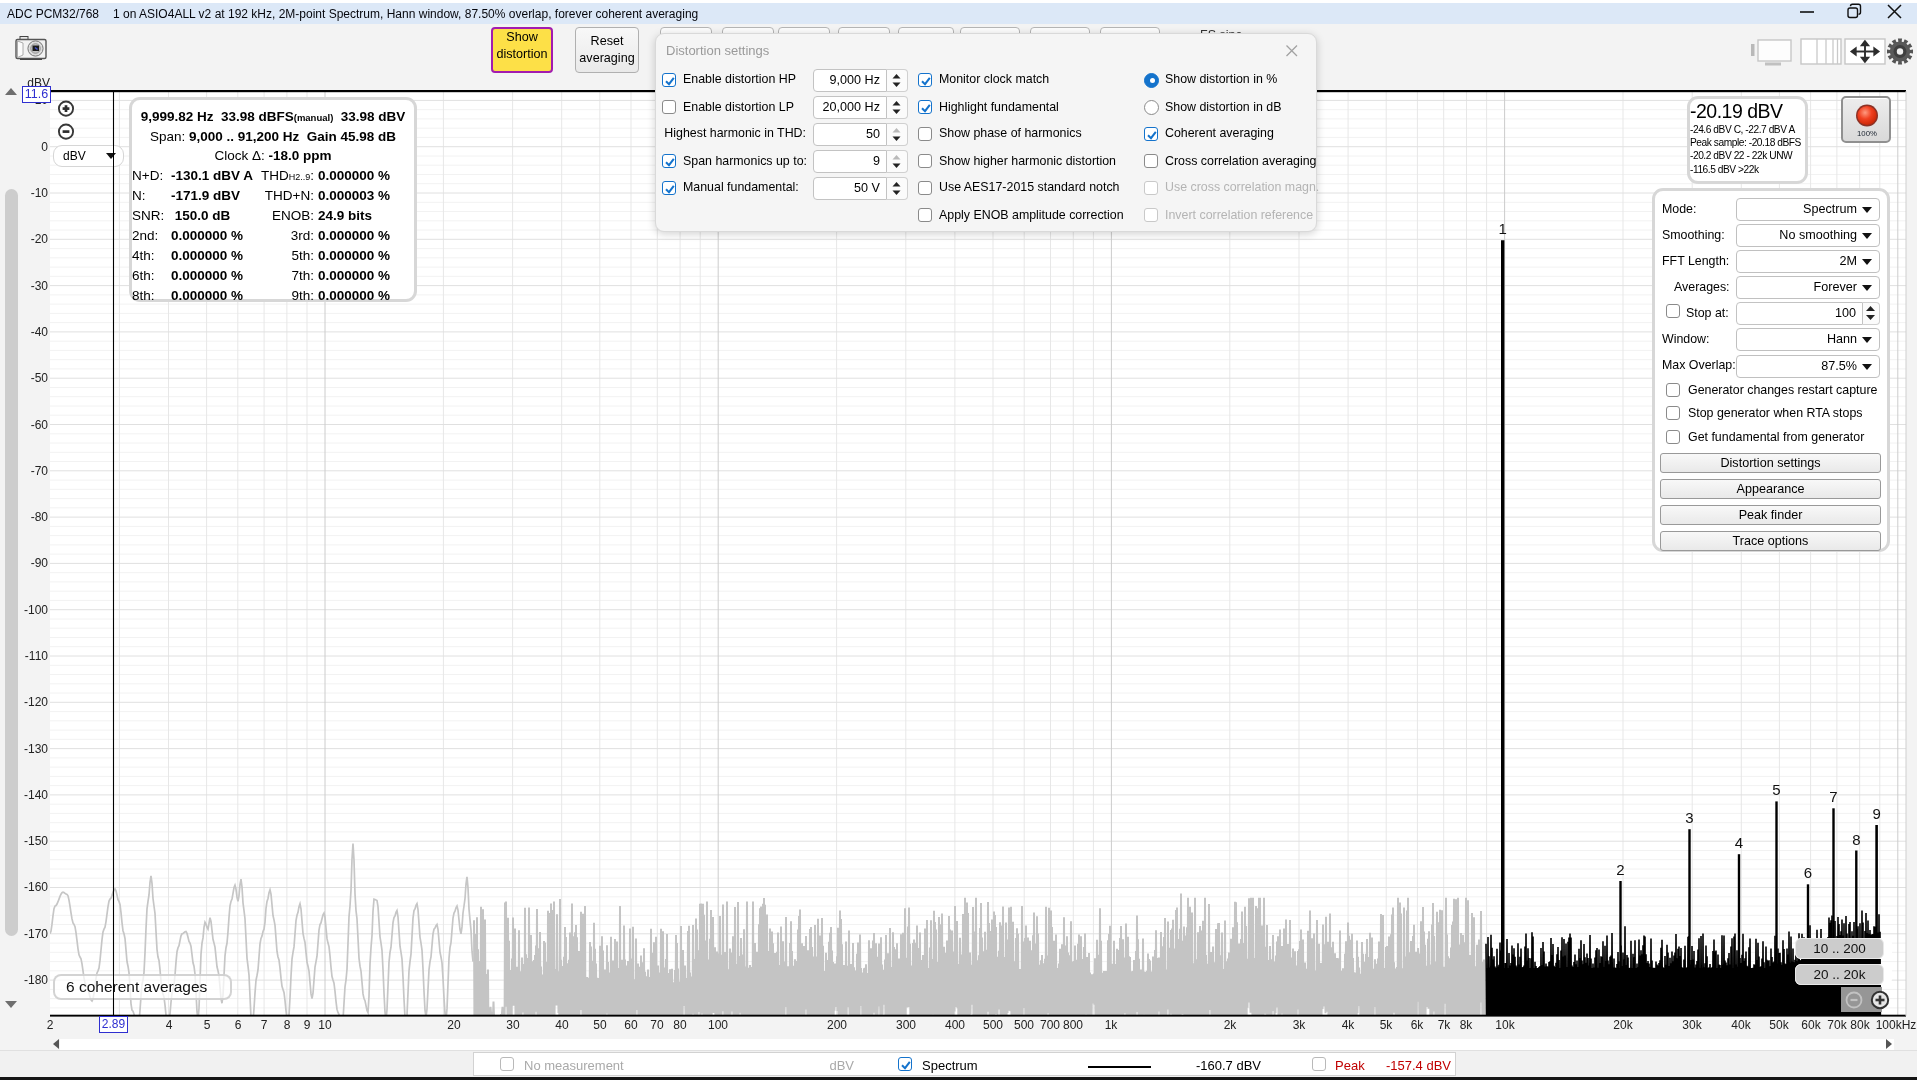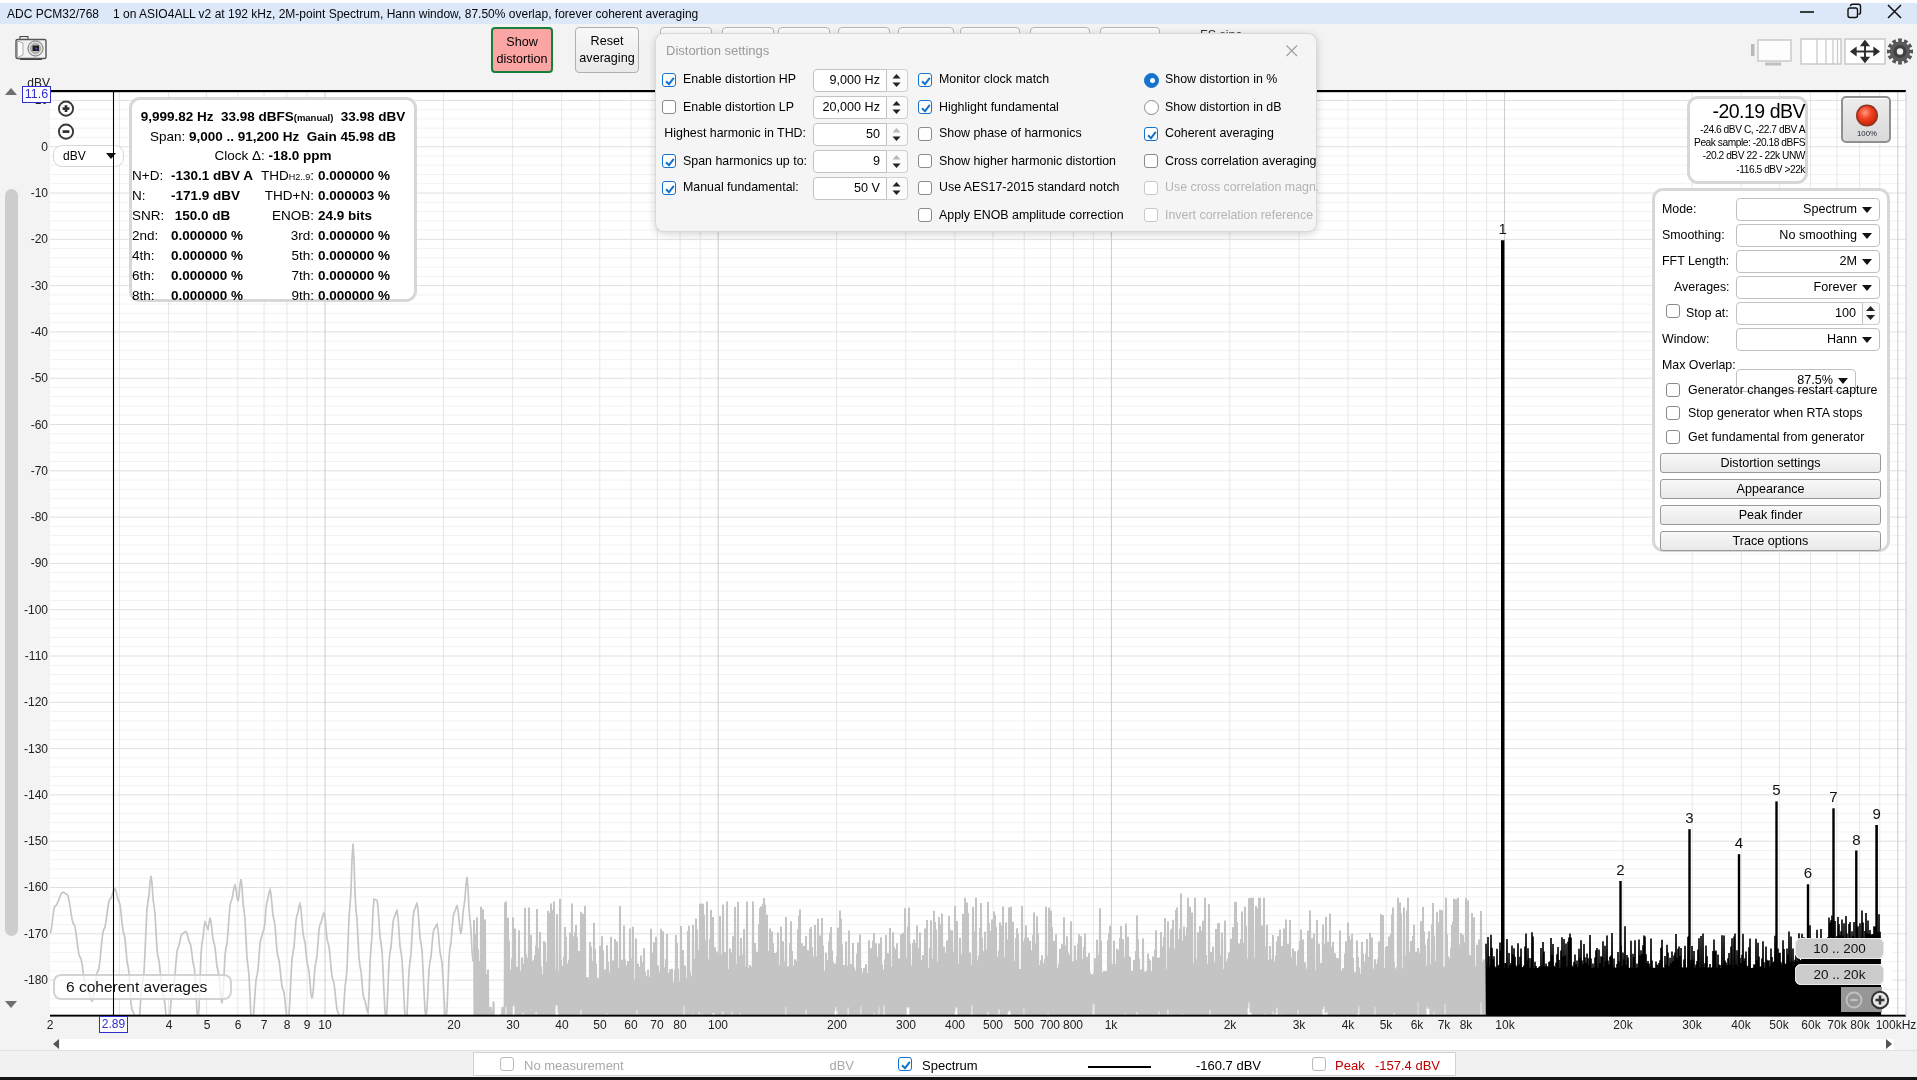--- a/index.html
+++ b/index.html
@@ -59,21 +59,21 @@
  <rect x="7" y="3.5" width="8" height="3.5" fill="#e8e8e8" stroke="#444" stroke-width="1"></rect>
  <rect x="3" y="6.5" width="30" height="19" rx="1.5" fill="#f2f2f2" stroke="#555" stroke-width="1.4"></rect>
  <path d="M4.5 8 L10 10 L10 22 L4.5 24.5 Z" fill="#fbfbfb" stroke="#999" stroke-width="0.8"></path>
  <circle cx="22.5" cy="15.5" r="7.6" fill="#dcdcdc" stroke="#777" stroke-width="1"></circle>
  <circle cx="22.5" cy="15.5" r="4.8" fill="#c4c4c4" stroke="#888" stroke-width="0.8"></circle>
  <rect x="19.5" y="12.5" width="6.5" height="5.5" fill="#1c1c1c"></rect>
  <path d="M22 14.5 l2.5 2" stroke="#4455cc" stroke-width="1.6"></path>
  <rect x="7" y="25.8" width="22" height="1.2" fill="#444"></rect>
 </svg>
 
-<div class="btn" style="left:491px;top:27px;width:62px;height:46px;background:#fca5a5;border:2px solid #15803d;border-radius:4px;padding-top:5px;line-height:17px">Show<br>distortion</div>
+<div class="btn" style="left:491px;top:27px;width:62px;height:46px;background:#fde047;border:2px solid #a21caf;border-radius:4px;line-height:17px">Show<br>distortion</div>
 <div class="btn" style="left:575px;top:27px;width:64px;height:46px;border-color:#b0b0b0;border-radius:4px;padding-top:5px;line-height:17px">Reset<br>averaging</div>
 
 <svg class="abs" style="left:1750px;top:38px" width="165" height="28">
  <rect x="1" y="6" width="3.5" height="12" fill="#b9b9b9"></rect>
  <rect x="8" y="2" width="33" height="21" fill="#fdfdfd" stroke="#c6c6c6" stroke-width="1.4"></rect>
  <rect x="15" y="24.5" width="16" height="3" fill="#c0c0c0"></rect>
  <g stroke="#c6c6c6" stroke-width="1.4" fill="#fff">
   <rect x="51" y="1" width="40" height="25"></rect>
  </g>
  <g stroke="#c9c9c9" stroke-width="1.3">
@@ -434,21 +434,21 @@
 
 <div class="abs" style="left:1841px;top:987px;width:41px;height:25px;background:#969696"></div>
 <svg class="abs" style="left:1841px;top:987px" width="52" height="26">
  <circle cx="13" cy="13" r="7.5" fill="none" stroke="#c2c2c2" stroke-width="1.8"></circle>
  <line x1="9.5" y1="13" x2="16.5" y2="13" stroke="#c2c2c2" stroke-width="2.2"></line>
  <circle cx="39" cy="13" r="8.2" fill="#e6e6e6" stroke="#333" stroke-width="2"></circle>
  <line x1="34.5" y1="13" x2="43.5" y2="13" stroke="#333" stroke-width="2.6"></line>
  <line x1="39" y1="8.5" x2="39" y2="17.5" stroke="#333" stroke-width="2.6"></line>
 </svg>
 
-<div class="panel" style="left:1687px;top:96px;width:121px;height:88px;text-align:right">
+<div class="panel" style="left:1687px;top:96px;width:121px;height:88px;text-align:left">
  <div style="font-size:19.5px;margin-top:1px;letter-spacing:-0.5px">-20.19 dBV</div>
  <div style="font-size:10.2px;letter-spacing:-0.45px;line-height:13.2px;margin-top:0px">-24.6 dBV C, -22.7 dBV A<br>Peak sample: -20.18 dBFS<br>-20.2 dBV 22 - 22k UNW<br>-116.5 dBV &gt;22k</div>
 </div>
 
 <div class="abs" style="left:1841px;top:96px;width:50px;height:47px;background:linear-gradient(#ededed,#d9d9d9);border:2px solid #909090;border-radius:5px;box-shadow:inset 0 1px 0 #fff">
  <svg width="46" height="43">
   <defs>
         <radialGradient id="rg" cx="40%" cy="35%" r="75%">
    <stop offset="0%" stop-color="#ff9a80"></stop>
           <stop offset="45%" stop-color="#f04020"></stop>
@@ -488,21 +488,21 @@
  <div class="spin" style="left:208px;top:111px;width:17px;height:23px"><svg width="15" height="21">
         <path d="M3 8 L7.5 3 L12 8 Z" fill="#222"></path>
         <path d="M3 12 L7.5 17 L12 12 Z" fill="#222"></path>
       </svg></div>
  <div class="lbl" style="left:7px;top:141px">Window:</div>
  <div class="dd" style="left:81px;top:137px;width:144px;height:23px">
       <span class="v">Hann</span>
       <span class="ar"></span>
     </div>
  <div class="lbl" style="left:7px;top:167px">Max Overlap:</div>
- <div class="dd" style="left:81px;top:178px;width:120px;height:23px">
+ <div class="dd" style="left:81px;top:164px;width:144px;height:23px">
       <span class="v">87.5%</span>
       <span class="ar"></span>
     </div>
  <div class="cb" style="left:11px;top:192px"></div>
     <div class="lbl" style="left:33px;top:192px">Generator changes restart capture</div>
  <div class="cb" style="left:11px;top:215px"></div>
     <div class="lbl" style="left:33px;top:215px">Stop generator when RTA stops</div>
  <div class="cb" style="left:11px;top:239px"></div>
     <div class="lbl" style="left:33px;top:239px">Get fundamental from generator</div>
  <div class="btn" style="left:5px;top:262px;width:221px;height:20px;line-height:18px">Distortion settings</div>
@@ -608,15 +608,15 @@
  <div class="cb chk" style="left:424px;top:4px">
       <svg width="14" height="14">
         <path d="M3 7.2 L6 10.2 L10.8 3.8" stroke="#1473cc" stroke-width="2" fill="none"></path>
       </svg>
     </div>
  <div style="position:absolute;left:448px;top:5px;font-size:13px;color:#000">Spectrum</div>
  <div style="position:absolute;left:614px;top:13px;width:63px;border-top:2px solid #000"></div>
  <div style="position:absolute;left:700px;top:5px;width:87px;text-align:right;font-size:13px;color:#000">-160.7 dBV</div>
  <div class="cb" style="left:838px;top:4px;border-color:#b9b9b9"></div>
  <div style="position:absolute;left:861px;top:5px;font-size:13px;color:#c00000">Peak</div>
- <div style="position:absolute;left:890px;top:5px;width:87px;text-align:center;font-size:13px;color:#c00000">-157.4 dBV</div>
+ <div style="position:absolute;left:890px;top:5px;width:87px;text-align:right;font-size:13px;color:#c00000">-157.4 dBV</div>
 </div>
 <div class="abs" style="left:0;top:1077px;width:1917px;height:3px;background:#151515"></div>
 
 </body></html>

